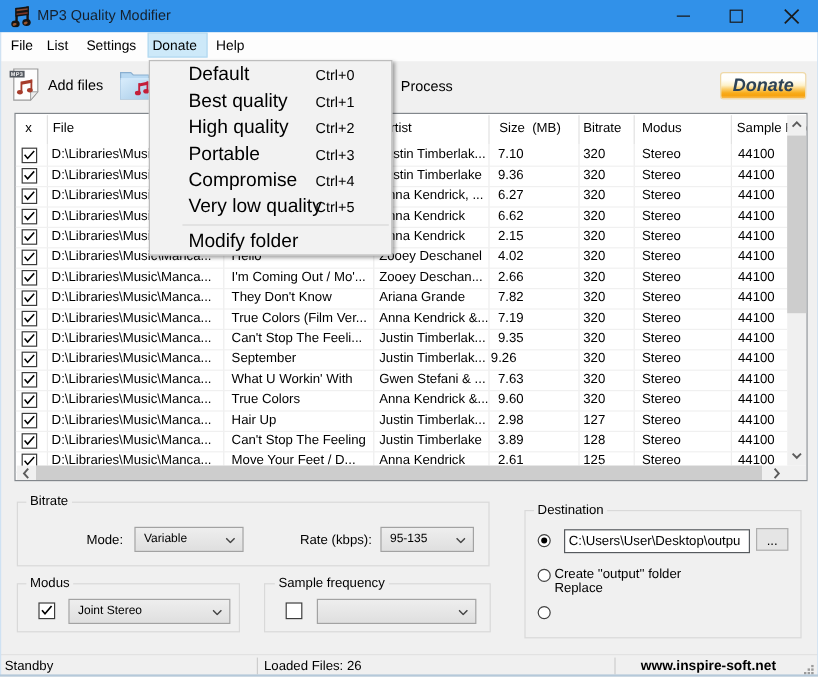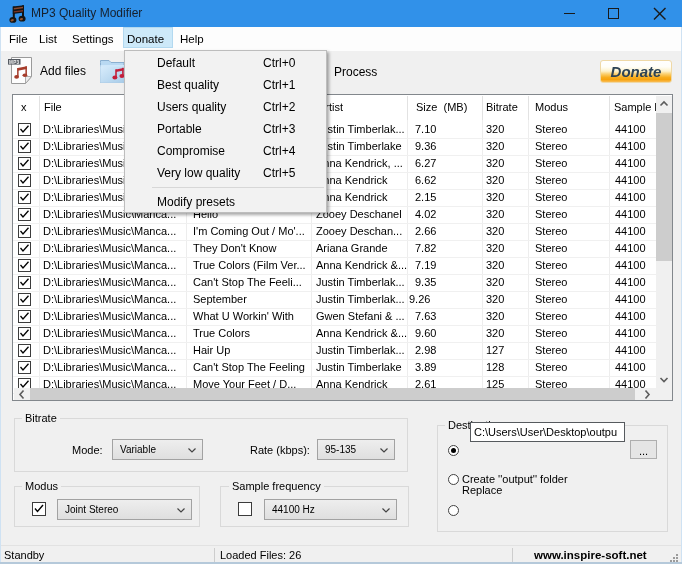--- a/index.html
+++ b/index.html
@@ -39,21 +39,21 @@
   
   #vsb { position:absolute; left:643px; top:1px; width:16px; height:292px; background:#f0f0f0; }
   #vsb-thumb { position:absolute; left:0px; top:17px; width:16px; height:148px; background:#cdcdcd; }
   #hsb { position:absolute; left:1px; top:293px; width:658px; height:13px; background:#f0f0f0; }
   #hsb-thumb { position:absolute; left:16px; top:0px; width:605px; height:13px; background:#cdcdcd; }
   .sbarrow { position:absolute; }
 
   
   #menu { left:124px; top:50px; width:203px; height:163px; background:#f2f2f2; border:1px solid #bdbdbd;
     box-shadow:2px 2px 3px rgba(0,0,0,0.35); z-index:50; }
-  .mi { position:absolute; left:32px; font-size:12px; line-height:22px; color:#000; }
+  .mi { position:absolute; left:32px; font-size:16px; line-height:22px; color:#000; }
   .msc { position:absolute; left:138px; font-size:12px; line-height:22px; color:#000; }
   #msep { position:absolute; left:27px; top:136px; width:172px; height:1px; background:#d7d7d7; }
 
   
   .gbox { position:absolute; border:1px solid #d9d9d9; }
   .glabel { position:absolute; top:-8px; font-size:11px; line-height:14px; background:#f0f0f0; padding:0 3px; color:#000; }
   .combo { position:absolute; border:1px solid #a2a2a2; background:linear-gradient(180deg,#eeeeee,#dfdfdf); height:21px; }
   .combo span { font-size:10px; line-height:19px; padding-left:7px; color:#000; display:block; }
   .chev { position:absolute; right:6px; top:8px; width:8px; height:5px; }
   .fcb { position:absolute; width:14px; height:14px; background:#fff; border:1px solid #3c3c3c; }
@@ -417,30 +417,30 @@
         <path d="M6.5 2.5 L10 6.5 L6.5 10.5" fill="none" stroke="#5c5c5c" stroke-width="1.6"></path>
       </svg>
   </div>
 </div>
 
 <div class="abs" id="menu">
   <span class="mi" style="top:1px">Default</span>
     <span class="msc" style="top:1px">Ctrl+0</span>
   <span class="mi" style="top:23px">Best quality</span>
     <span class="msc" style="top:23px">Ctrl+1</span>
-  <span class="mi" style="top:45px">Users quality</span>
+  <span class="mi" style="top:45px">High quality</span>
     <span class="msc" style="top:45px">Ctrl+2</span>
   <span class="mi" style="top:67px">Portable</span>
     <span class="msc" style="top:67px">Ctrl+3</span>
   <span class="mi" style="top:89px">Compromise</span>
     <span class="msc" style="top:89px">Ctrl+4</span>
   <span class="mi" style="top:111px">Very low quality</span>
     <span class="msc" style="top:111px">Ctrl+5</span>
   <div id="msep"></div>
-  <span class="mi" style="top:140px">Modify presets</span>
+  <span class="mi" style="top:140px">Modify folder</span>
 </div>
 
 <div class="gbox" style="left:14px;top:418px;width:394px;height:54px">
   <span class="glabel" style="left:7px">Bitrate</span>
 </div>
 <span class="flabel" style="left:72px;top:443px;line-height:14px">Mode:</span>
 <div class="combo" style="left:112px;top:439px;width:91px">
     <span>Variable</span>
   <svg class="chev" width="8" height="5" viewBox="0 0 8 5">
       <path d="M0.5 0.5 L4 4 L7.5 0.5" fill="none" stroke="#444" stroke-width="1.2"></path>
@@ -467,31 +467,30 @@
   <svg class="chev" width="8" height="5" viewBox="0 0 8 5">
       <path d="M0.5 0.5 L4 4 L7.5 0.5" fill="none" stroke="#444" stroke-width="1.2"></path>
     </svg>
 </div>
 
 <div class="gbox" style="left:220px;top:486px;width:189px;height:41px">
   <span class="glabel" style="left:8px">Sample frequency</span>
 </div>
 <div class="fcb" style="left:238px;top:502px"></div>
 <div class="combo" style="left:264px;top:499px;width:133px">
-    <span>44100 Hz</span>
   <svg class="chev" width="8" height="5" viewBox="0 0 8 5">
       <path d="M0.5 0.5 L4 4 L7.5 0.5" fill="none" stroke="#444" stroke-width="1.2"></path>
     </svg>
 </div>
 
 <div class="gbox" style="left:437px;top:425px;width:231px;height:107px">
   <span class="glabel" style="left:7px">Destination</span>
 </div>
 <div class="radio sel" style="left:448px;top:445px"></div>
-<div class="abs" style="left:470px;top:422px;width:155px;height:20px;background:#fff;border:1px solid #565a5e">
+<div class="abs" style="left:470px;top:441px;width:155px;height:20px;background:#fff;border:1px solid #565a5e">
   <span style="font-size:11px;line-height:18px;padding-left:3px;white-space:pre;display:block;overflow:hidden">C:\Users\User\Desktop\outpu</span>
 </div>
 <div class="abs" style="left:630px;top:440px;width:27px;height:19px;background:#e5e5e5;border:1px solid #aeaeae;text-align:center">
   <span style="font-size:11px;line-height:15px">...</span>
 </div>
 <div class="radio" style="left:448px;top:474px"></div>
 <span class="flabel" style="left:462px;top:472px;line-height:14px">Create ''output'' folder</span>
 <div class="radio" style="left:448px;top:505px"></div>
 <span class="flabel" style="left:462px;top:483px;line-height:14px">Replace</span>
 

